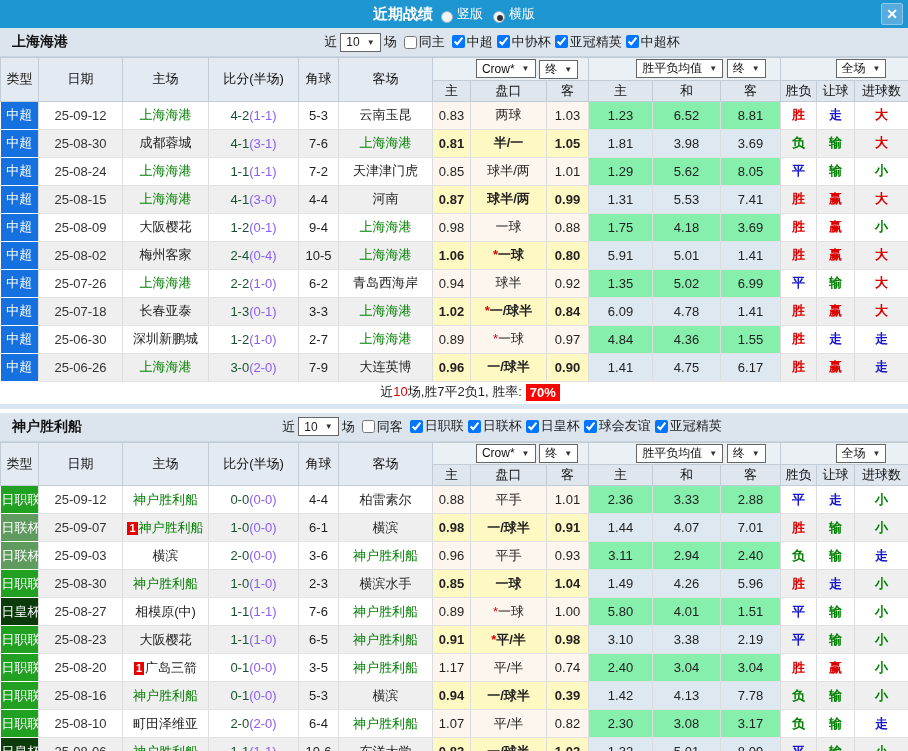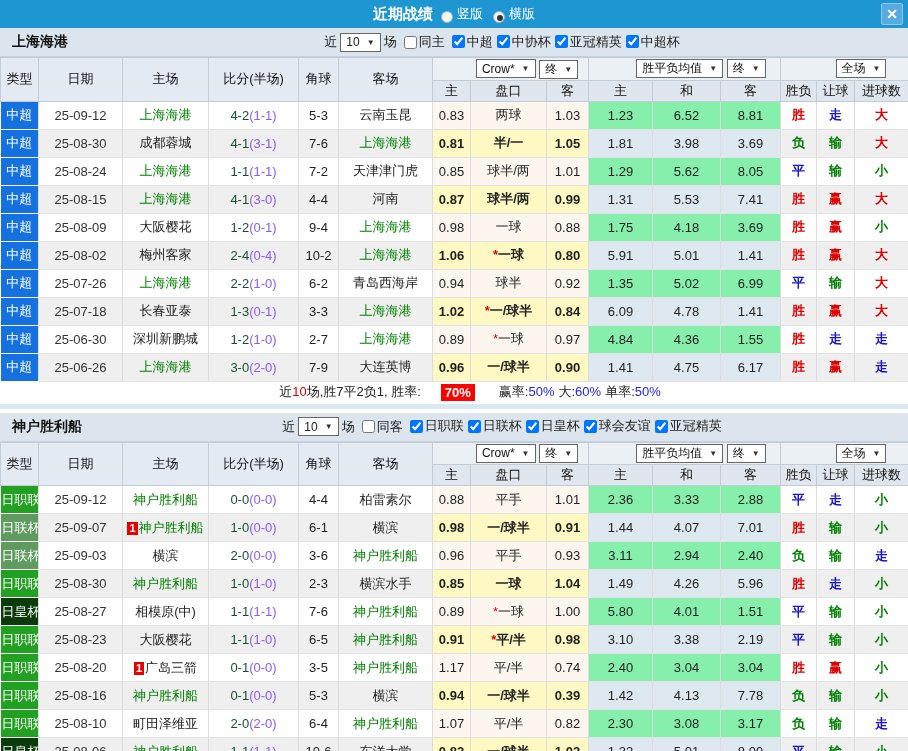--- a/index.html
+++ b/index.html
@@ -76,21 +76,21 @@
   tr.alt td.wcell { background:#fef9c3;font-weight:bold; }
   td.acell { background:#86efac; }
   tr.alt td.acell { background:#DEE8F0; }
   td.rcell { font-weight:bold; }
   .red { color:#DD0000; }
   .green { color:#008000; }
   .blue { color:#1515CD; }
   
   .summary {
     height:21px; display:flex; align-items:center; justify-content:center;
-    gap:20px; font-size:13px; color:#222;padding-left:32px;
+    gap:4px; font-size:13px; color:#222;padding-left:32px;
   }
   .rate-badge { background:#FF0000; color:#fff; font-weight:bold; padding:0 4px; line-height:17px; }
   .stat { margin-left:4px; }
   .bluev { color:#2222EE; }
   .sec-divider { height:5px; background:#D9E7F2; margin:1px 0 4px 0; }
 </style>
 </head>
 <body>
 
 <div class="topbar">
@@ -288,21 +288,21 @@
           <td class="acell">3.69</td>
           <td class="rcell red">胜</td>
           <td class="rcell red">赢</td>
           <td class="rcell green">小</td>
         </tr>
         <tr class="alt">
           <td class="type csl">中超</td>
           <td class="date">25-08-02</td>
           <td><span class="">梅州客家</span></td>
           <td class="score"><span class="red">2-4</span><span class="half">(0-4)</span></td>
-          <td>10-2</td>
+          <td>10-5</td>
           <td><span class="self">上海海港</span></td>
           <td class="wcell">1.06</td>
           <td class="wcell"><span class="red">*</span>一球</td>
           <td class="wcell">0.80</td>
           <td class="acell">5.91</td>
           <td class="acell">5.01</td>
           <td class="acell">1.41</td>
           <td class="rcell red">胜</td>
           <td class="rcell red">赢</td>
           <td class="rcell red">大</td>
@@ -375,21 +375,20 @@
           <td class="rcell red">赢</td>
           <td class="rcell blue">走</td>
         </tr>
       </tbody>
   </table>
   <div class="summary">
     <span>
       <span>近</span><span class="red">10</span><span>场,胜7平2负1, 胜率:</span>
     </span>
     <span class="rate-badge">70%</span>
-    <span><span class="stat">赢率:<span class="bluev">50%</span></span><span class="stat">大:<span class="bluev">60%</span></span><span class="stat">单率:<span class="bluev">50%</span></span></span>
   </div>
   <div class="sec-divider"></div>
 </div>
 
 <div>
   <div class="filter-row">
     <span class="sec-title">神户胜利船</span>
     <span class="filter-controls">
       <span>近</span>
       <span class="fsel">

